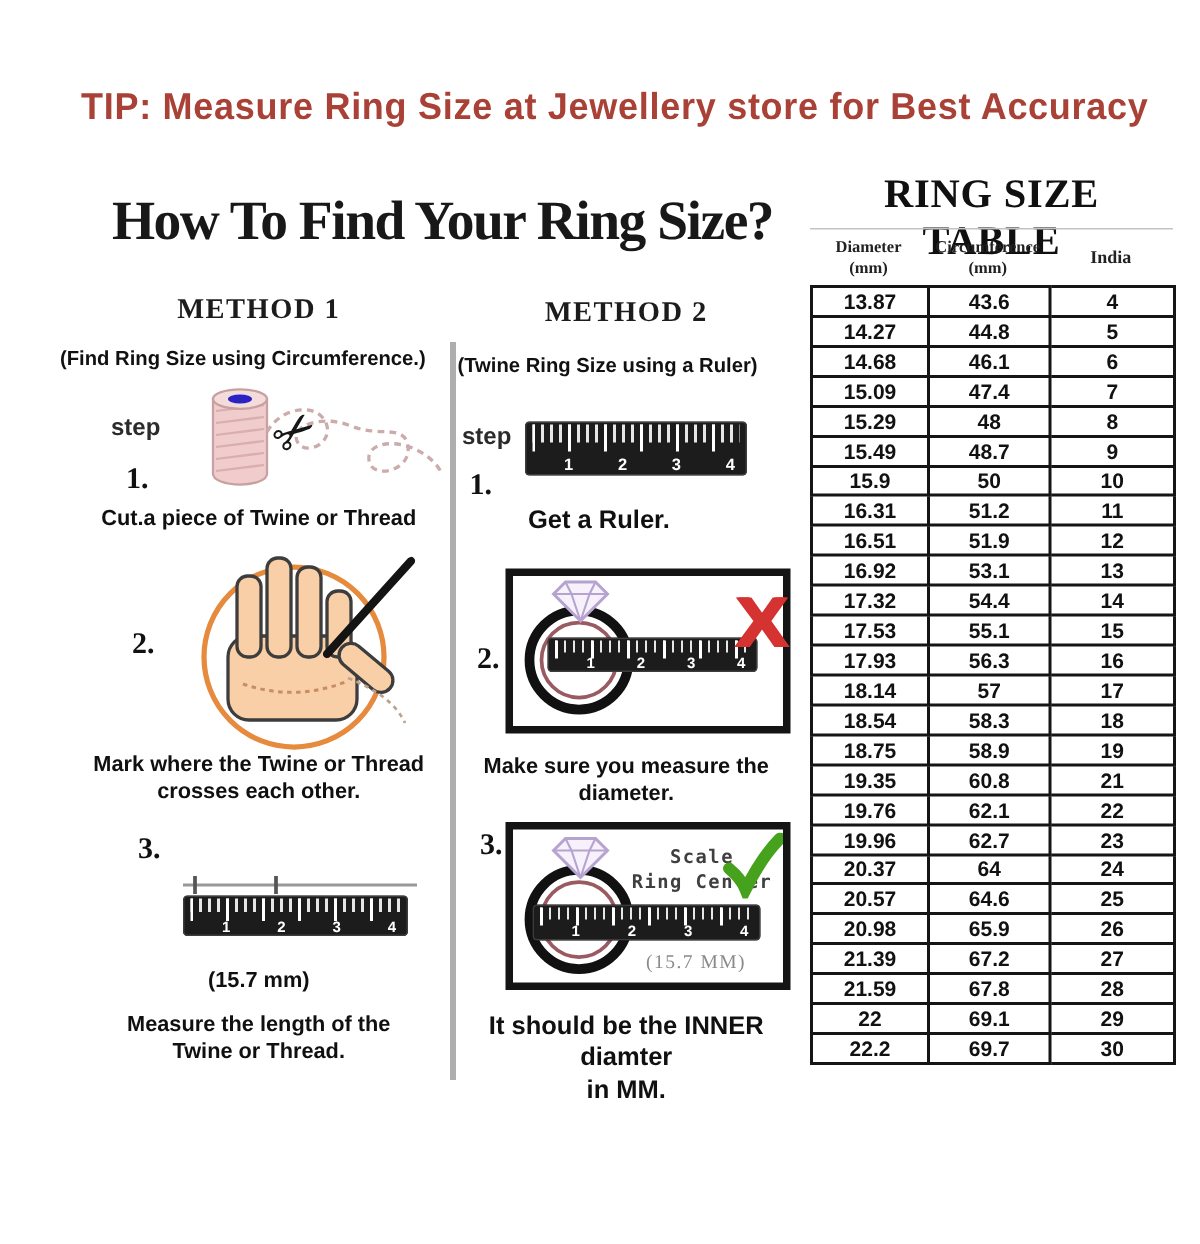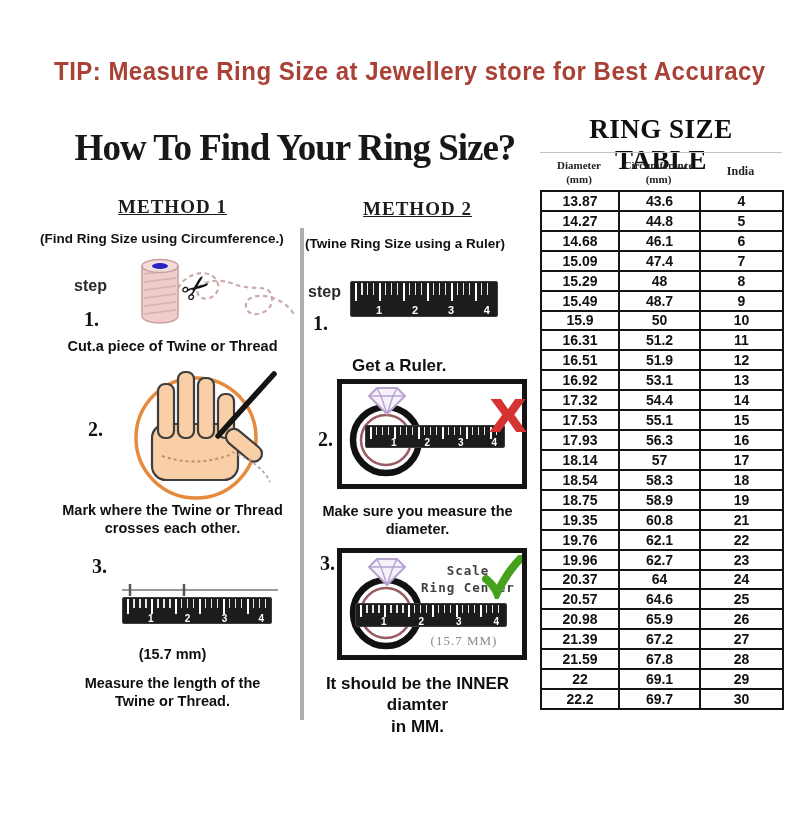--- a/index.html
+++ b/index.html
@@ -6,21 +6,21 @@
   #canvas{position:relative;width:800px;height:829px;background:#ffffff;overflow:hidden;
           font-family:"Liberation Sans",sans-serif;color:#1b1b1b;}
   .abs{position:absolute;}
   
   .tip-title{left:54px;top:57px;font-size:25px;font-weight:bold;color:var(--title_red,#a94136);
              letter-spacing:.5px;transform:scaleX(.96);transform-origin:left;white-space:nowrap;}
   
   .howto-title{left:60px;top:126px;width:470px;text-align:center;font-family:"Liberation Serif",serif;
                font-weight:600;font-size:37px;color:#181818;letter-spacing:-1px;}
   .method-title{font-family:"Liberation Serif",serif;font-weight:bold;font-size:19px;letter-spacing:1px;
-                color:#1c1c1c;text-align:center;text-decoration:underline;}
+                color:#1c1c1c;text-align:center;}
   .method-sub{font-weight:bold;font-size:13.5px;text-align:left;color:#111;}
   .step-label{font-weight:bold;font-size:16px;color:#2b2b2b;}
   .step-num{font-family:"Liberation Serif",serif;font-weight:bold;font-size:20px;color:#111;}
   .caption{font-weight:bold;font-size:14.5px;text-align:center;color:#101010;white-space:pre-line;line-height:1.25;}
   .caption-lg{font-size:17px;}
   .divider-v{left:300px;top:228px;width:4px;height:492px;background:#aeaeae;}
   
   .ruler{position:absolute;background:#1c1c1c;border-radius:3px;box-shadow:0 0 0 1px #3c3c3c inset;}
   .ruler .ticks{position:absolute;top:2px;left:5px;right:5px;height:9px;
     background:repeating-linear-gradient(90deg,#e6e6e6 0 1.5px,transparent 1.5px 6px);}
@@ -139,21 +139,21 @@
     <div class="ticks" style="height:12px;"></div>
       <div class="ticks2" style="height:18px;"></div>
     <div class="nums">
         <span>1</span>
         <span>2</span>
         <span>3</span>
         <span>4</span>
       </div>
   </div>
 
-  <div class="abs caption caption-lg" style="left:352px;top:355px;text-align:left;">Get a Ruler.</div>
+  <div class="abs caption caption-lg" style="left:352px;top:336px;text-align:left;">Get a Ruler.</div>
 
   <div class="abs step-num" style="left:318px;top:428px;">2.</div>
 
   <div class="abs m2box" style="left:337px;top:379px;width:180px;height:100px;">
     <svg class="abs" style="left:0;top:0;" width="180" height="100" viewBox="0 0 180 100">
       <g>
         <circle cx="44" cy="56" r="33" fill="none" stroke="#111" stroke-width="6.5"></circle>
         <circle cx="44" cy="56" r="25" fill="none" stroke="var(--ring_inner_maroon,#9a5a62)" stroke-width="2.5"></circle>
         <g transform="translate(27,4)" stroke="var(--diamond_purple,#b7a3cf)" stroke-width="2" fill="#f6f1fa">
           <path d="M0,8 L8,0 L28,0 L36,8 L18,26 Z"></path>

